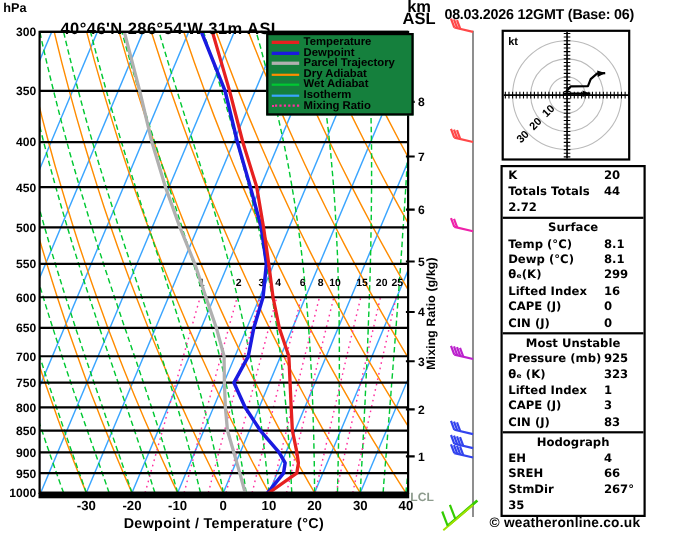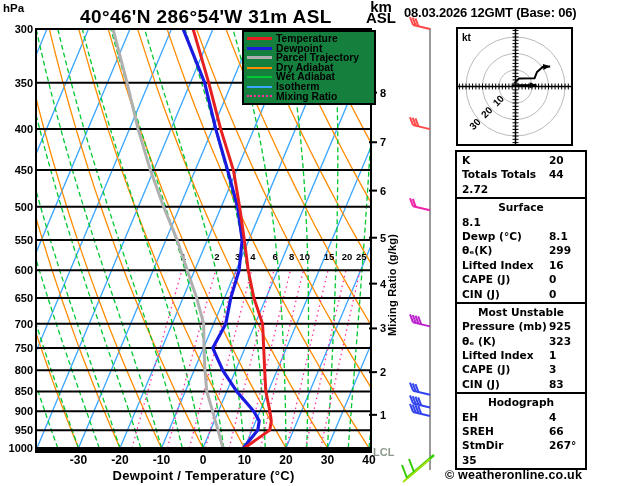--- a/index.html
+++ b/index.html
@@ -1,21 +1,21 @@
 <!DOCTYPE html>
 <html><head>
 <meta charset="utf-8">
 <style>
   html,body{margin:0;padding:0;background:#fff;}
   body{width:629px;height:486px;position:relative;overflow:hidden;
        font-family:"Liberation Sans",sans-serif;font-weight:bold;color:#000;}
   .abs{position:absolute;}
   #skewt-svg{left:0;top:0;}
   #hodo-svg{left:455px;top:26px;}
-  #page-title{left:55px;top:6px;font-size:19px;letter-spacing:.4px;white-space:nowrap;margin-left:25px;}
+  #page-title{left:55px;top:18px;font-size:15px;letter-spacing:.4px;white-space:nowrap;}
   #hpa-label{left:3px;top:2px;font-size:11.5px;}
   #km-asl-label{left:363px;top:1px;width:36px;text-align:center;font-size:15px;line-height:11px;}
   #datetime{left:404px;top:5px;font-size:13px;white-space:nowrap;letter-spacing:-.2px;}
   #legend{left:242px;top:30px;width:127px;border:2px solid #000;background:#15803d;
           padding:2px 0 2px 3px;z-index:5;}
   .leg-row{display:flex;align-items:center;height:9.6px;gap:4px;font-size:10.3px;line-height:9.6px;white-space:nowrap;}
   .leg-swatch{width:25px;flex:0 0 25px;height:0;}
   #xaxis-title{left:36px;top:468px;width:335px;text-align:center;font-size:13px;letter-spacing:.3px;}
   #mix-label{left:317px;top:279px;width:150px;text-align:center;font-size:11px;
              transform:rotate(-90deg);letter-spacing:.2px;}
@@ -373,20 +373,21 @@
         <span class="tlabel">Totals Totals</span>
         <span class="tvalue">44</span>
       </div>
       <div class="trow">
         <span class="tvalue">2.72</span>
       </div>
     </div>
     <div class="tsec">
       <div class="thead">Surface</div>
       <div class="trow">
+        <span class="tlabel">Temp (°C)</span>
         <span class="tvalue">8.1</span>
       </div>
       <div class="trow">
         <span class="tlabel">Dewp (°C)</span>
         <span class="tvalue">8.1</span>
       </div>
       <div class="trow">
         <span class="tlabel">θₑ(K)</span>
         <span class="tvalue">299</span>
       </div>

